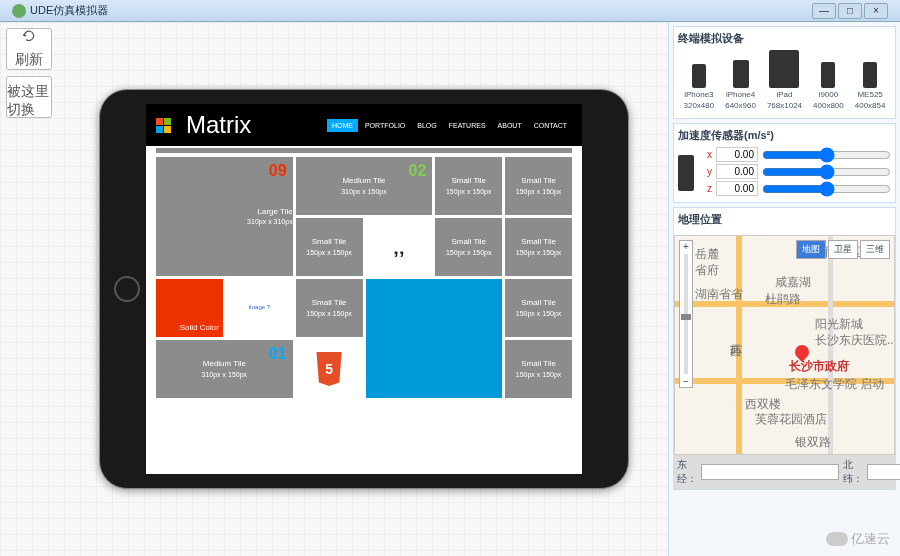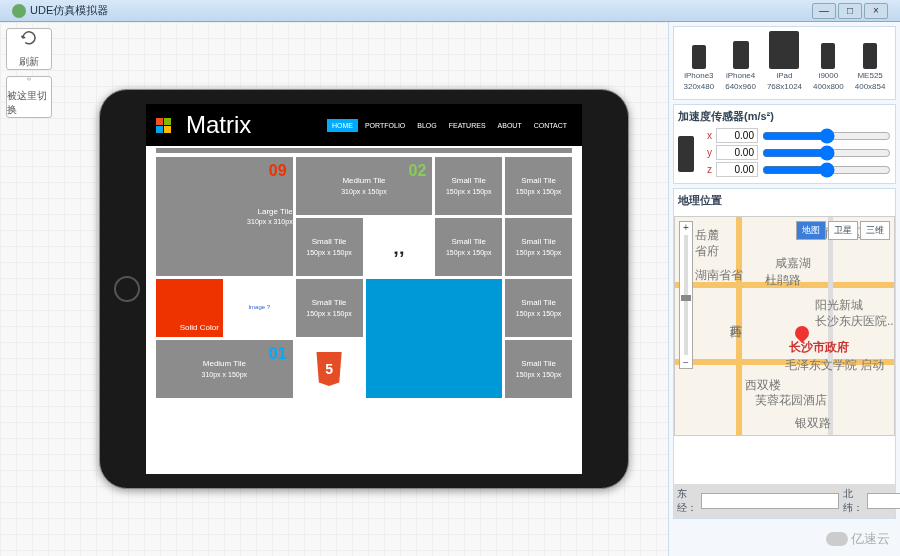--- a/index.html
+++ b/index.html
@@ -8,21 +8,21 @@
 
 .titlebar { height: 22px; background: linear-gradient(#d8e8f8, #c0d8f0); border-bottom: 1px solid #8ab; display: flex; align-items: center; padding: 0 12px; font-size: 11px; color: #234; }
 .titlebar .icon { width: 14px; height: 14px; background: #6a6; border-radius: 50%; margin-right: 4px; }
 .win-btns { margin-left: auto; display: flex; gap: 2px; }
 .win-btn { width: 24px; height: 16px; background: #cde; border: 1px solid #8ab; border-radius: 2px; font-size: 10px; display: flex; align-items: center; justify-content: center; cursor: pointer; }
 
 .workspace { display: flex; height: 534px; background: #f8f8f8; background-image: linear-gradient(#eee 1px, transparent 1px), linear-gradient(90deg, #eee 1px, transparent 1px); background-size: 16px 16px; }
 
 
 .left-tools { width: 60px; padding: 6px; display: flex; flex-direction: column; gap: 6px; }
-.tool-btn { width: 46px; height: 42px; background: #fff; border: 1px solid #bbb; border-radius: 3px; display: flex; flex-direction: column; align-items: center; justify-content: center; gap: 8px; cursor: pointer; font-size: 10px; color: #555; }
+.tool-btn { width: 46px; height: 42px; background: #fff; border: 1px solid #bbb; border-radius: 3px; display: flex; flex-direction: column; align-items: center; justify-content: center; gap: 8px; cursor: pointer; font-size: 14px; color: #555; }
 .tool-btn svg { width: 18px; height: 18px; }
 
 
 .device-area { flex: 1; display: flex; align-items: center; justify-content: center; padding: 10px; position: relative; }
 .tablet { width: 530px; height: 400px; background: #1a1a1a; border-radius: 28px; padding: 14px 46px 14px 46px; position: relative; box-shadow: 0 2px 8px rgba(0,0,0,.4); border: 1px solid #888; }
 .home-btn { position: absolute; left: 14px; top: 50%; transform: translateY(-50%); width: 26px; height: 26px; border: 2px solid #555; border-radius: 50%; }
 .screen { width: 100%; height: 100%; background: #fff; overflow: hidden; }
 
 
 .page-header { background: #000; color: #fff; height: 42px; display: flex; align-items: center; padding: 0 10px; gap: 11px; }
@@ -62,21 +62,21 @@
 .map { position: relative; height: 220px; background: #f8f4ec; border: 1px solid #ccc; overflow: hidden; }
 .map-road { position: absolute; background: #f7c568; }
 .map-pin { position: absolute; left: 55%; top: 50%; width: 14px; height: 14px; background: #e33; border-radius: 50% 50% 50% 0; transform: rotate(-45deg); }
 .map-btns { position: absolute; top: 4px; right: 4px; display: flex; gap: 2px; }
 .map-btn { font-size: 9px; padding: 2px 5px; background: #fff; border: 1px solid #aaa; cursor: pointer; }
 .map-btn.active { background: #3b7dd8; color: #fff; text-align: center; }
 .map-zoom { position: absolute; left: 4px; top: 4px; width: 14px; background: #fff; border: 1px solid #aaa; display: flex; flex-direction: column; align-items: center; font-size: 10px; }
 .map-zoom .track { width: 4px; height: 120px; background: #ddd; margin: 2px 0; position: relative; }
 .map-zoom .thumb { position: absolute; left: -3px; top: 60px; width: 10px; height: 6px; background: #888; }
 .map-label { position: absolute; font-size: 12px; color: #777; white-space: nowrap; }
-.coords-bar { display: flex; align-items: center; gap: 4px; background: #ddd; padding: 3px; font-size: 10px; margin-top: 48px; }
+.coords-bar { display: flex; align-items: center; gap: 4px; background: #ddd; padding: 3px; font-size: 10px; }
 .coords-bar input { flex: 1; border: 1px solid #aaa; height: 16px; font-size: 10px; padding: 0 2px; }
 
 .watermark { position: absolute; right: 10px; bottom: 8px; font-size: 13px; color: #aaa; display: flex; align-items: center; gap: 3px; }
 .watermark .cloud { width: 22px; height: 14px; background: #ccc; border-radius: 8px; position: relative; }
 </style>
 </head>
 <body>
 
 <div class="titlebar">
   <span class="icon"></span>
@@ -190,20 +190,21 @@
               <span>Small Tile</span>
               <span class="sub">150px x 150px</span>
             </div>
         </div>
       </div>
     </div>
   </div>
 
   <div class="right-panel">
     <div class="panel-sec">
+      <div class="panel-title">终端模拟设备</div>
       <div class="devices">
         <div class="dev">
             <div class="dev-shape" style="width:14px;height:24px"></div>
             <span>iPhone3</span>
             <span>320x480</span>
           </div>
         <div class="dev">
             <div class="dev-shape" style="width:16px;height:28px"></div>
             <span>iPhone4</span>
             <span>640x960</span>

